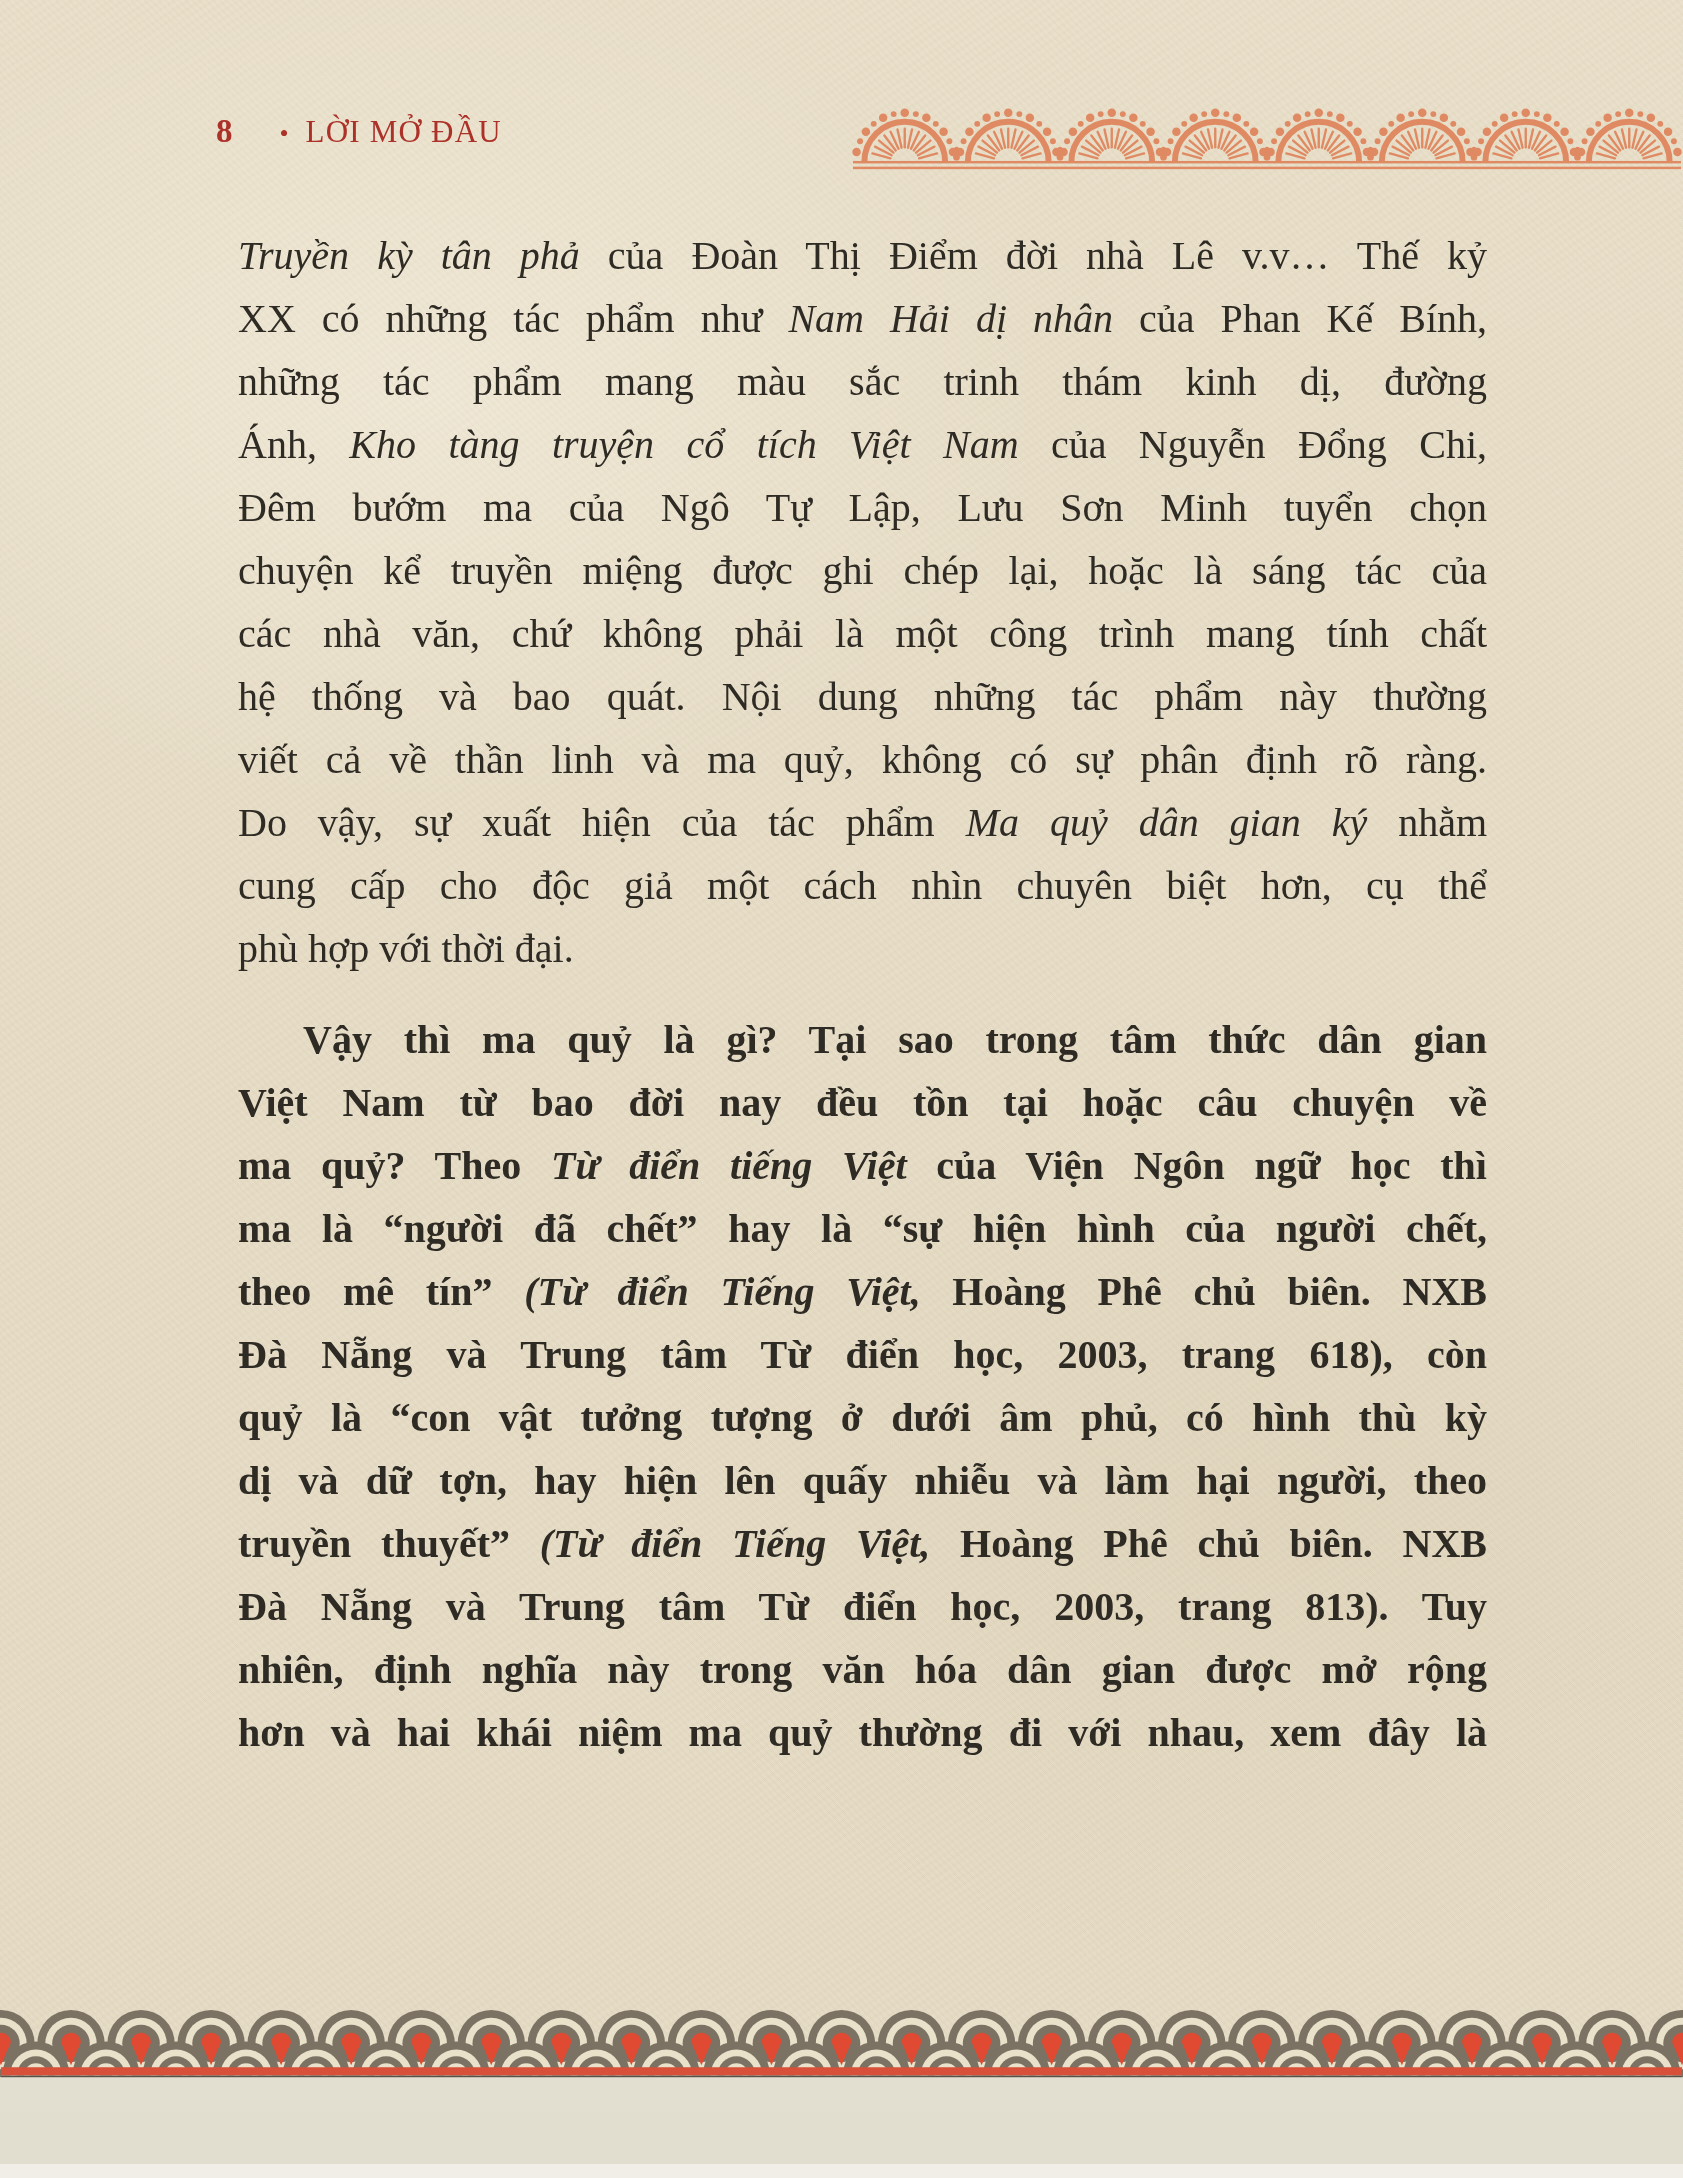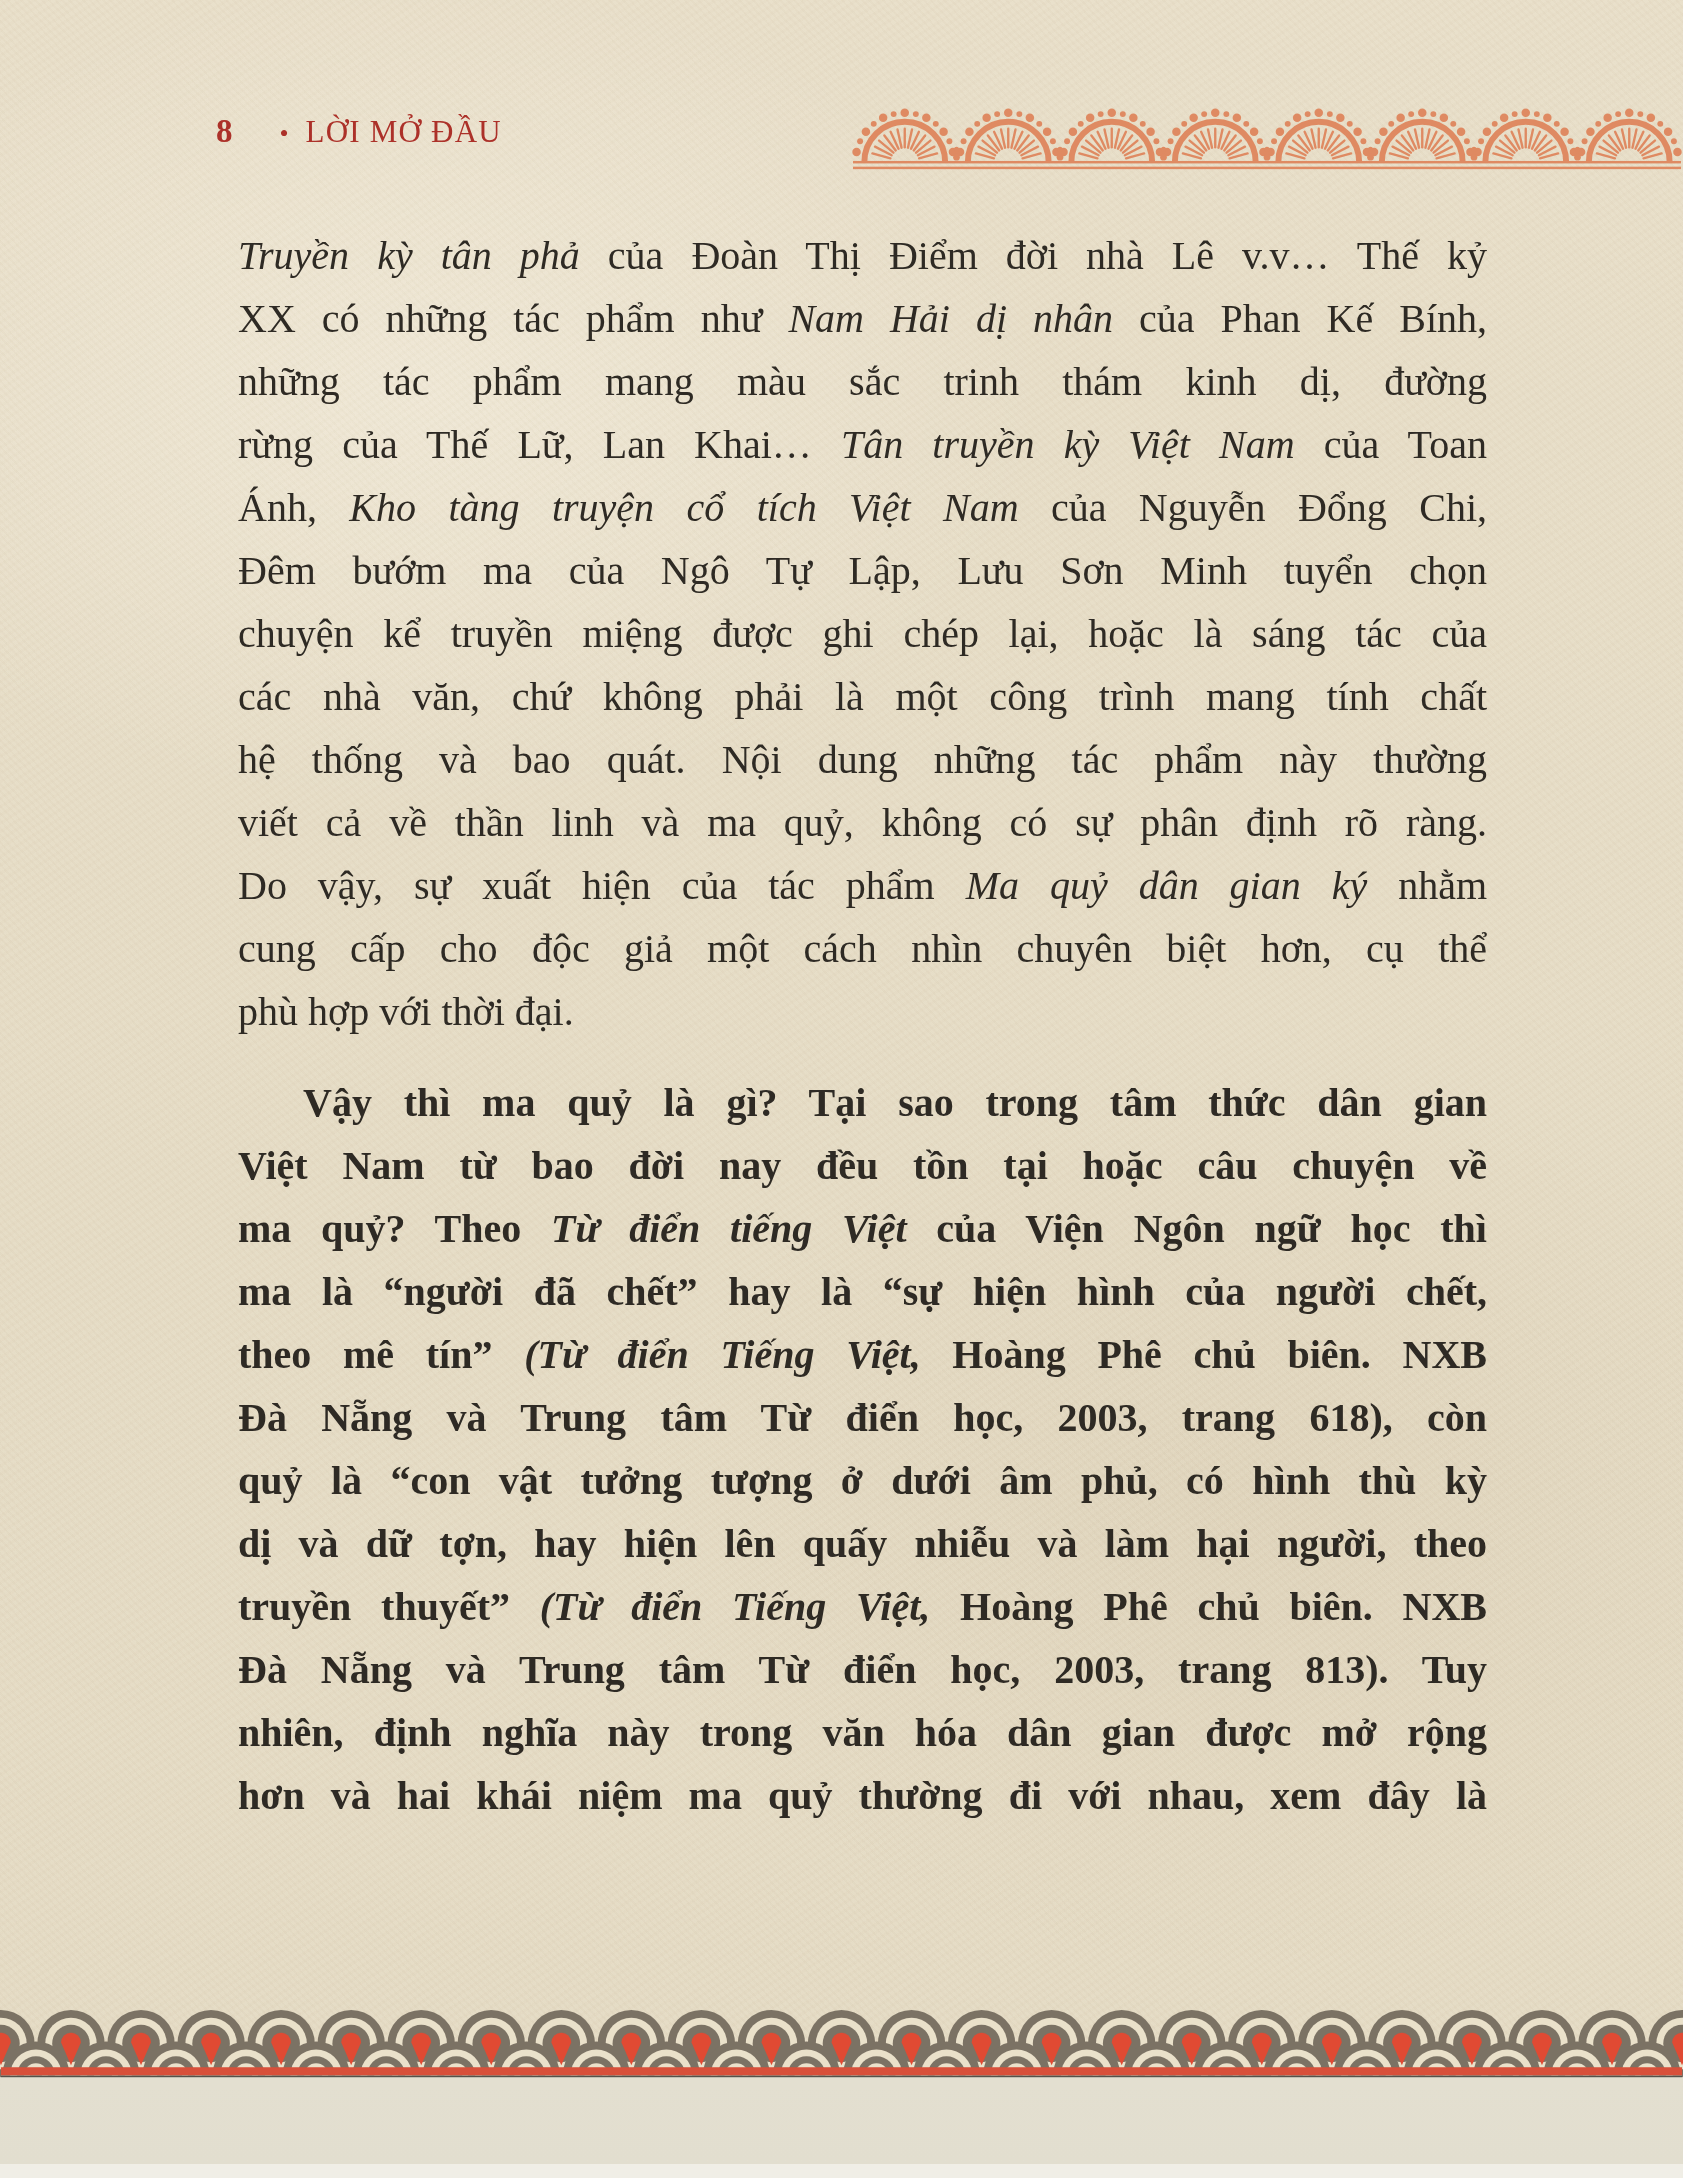--- a/index.html
+++ b/index.html
@@ -307,21 +307,20 @@
       <circle cx="735" cy="55" r="3.4" fill="#df8a62"></circle>
       <rect x="0" y="58.8" width="840" height="2.5" fill="#df8a62"></rect>
       <rect x="0" y="64.6" width="840" height="2.5" fill="#df8a62"></rect>
     </svg>
 
   <div class="body-text" id="body-text">
       <div class="para">
         <div class="line"><span class="it">Truyền kỳ tân phả</span><span> của Đoàn Thị Điểm đời nhà Lê v.v… Thế kỷ</span></div>
         <div class="line"><span>XX có những tác phẩm như </span><span class="it">Nam Hải dị nhân</span><span> của Phan Kế Bính,</span></div>
         <div class="line"><span>những tác phẩm mang màu sắc trinh thám kinh dị, đường</span></div>
-        <div class="line"><span>rừng của Thế Lữ, Lan Khai… </span><span class="it">Tân truyền kỳ Việt Nam</span><span> của Toan</span></div>
         <div class="line"><span>Ánh, </span><span class="it">Kho tàng truyện cổ tích Việt Nam</span><span> của Nguyễn Đổng Chi,</span></div>
         <div class="line"><span>Đêm bướm ma của Ngô Tự Lập, Lưu Sơn Minh tuyển chọn</span></div>
         <div class="line"><span>chuyện kể truyền miệng được ghi chép lại, hoặc là sáng tác của</span></div>
         <div class="line"><span>các nhà văn, chứ không phải là một công trình mang tính chất</span></div>
         <div class="line"><span>hệ thống và bao quát. Nội dung những tác phẩm này thường</span></div>
         <div class="line"><span>viết cả về thần linh và ma quỷ, không có sự phân định rõ ràng.</span></div>
         <div class="line"><span>Do vậy, sự xuất hiện của tác phẩm </span><span class="it">Ma quỷ dân gian ký</span><span> nhằm</span></div>
         <div class="line"><span>cung cấp cho độc giả một cách nhìn chuyên biệt hơn, cụ thể</span></div>
         <div class="line last-left"><span>phù hợp với thời đại.</span></div>
       </div>

